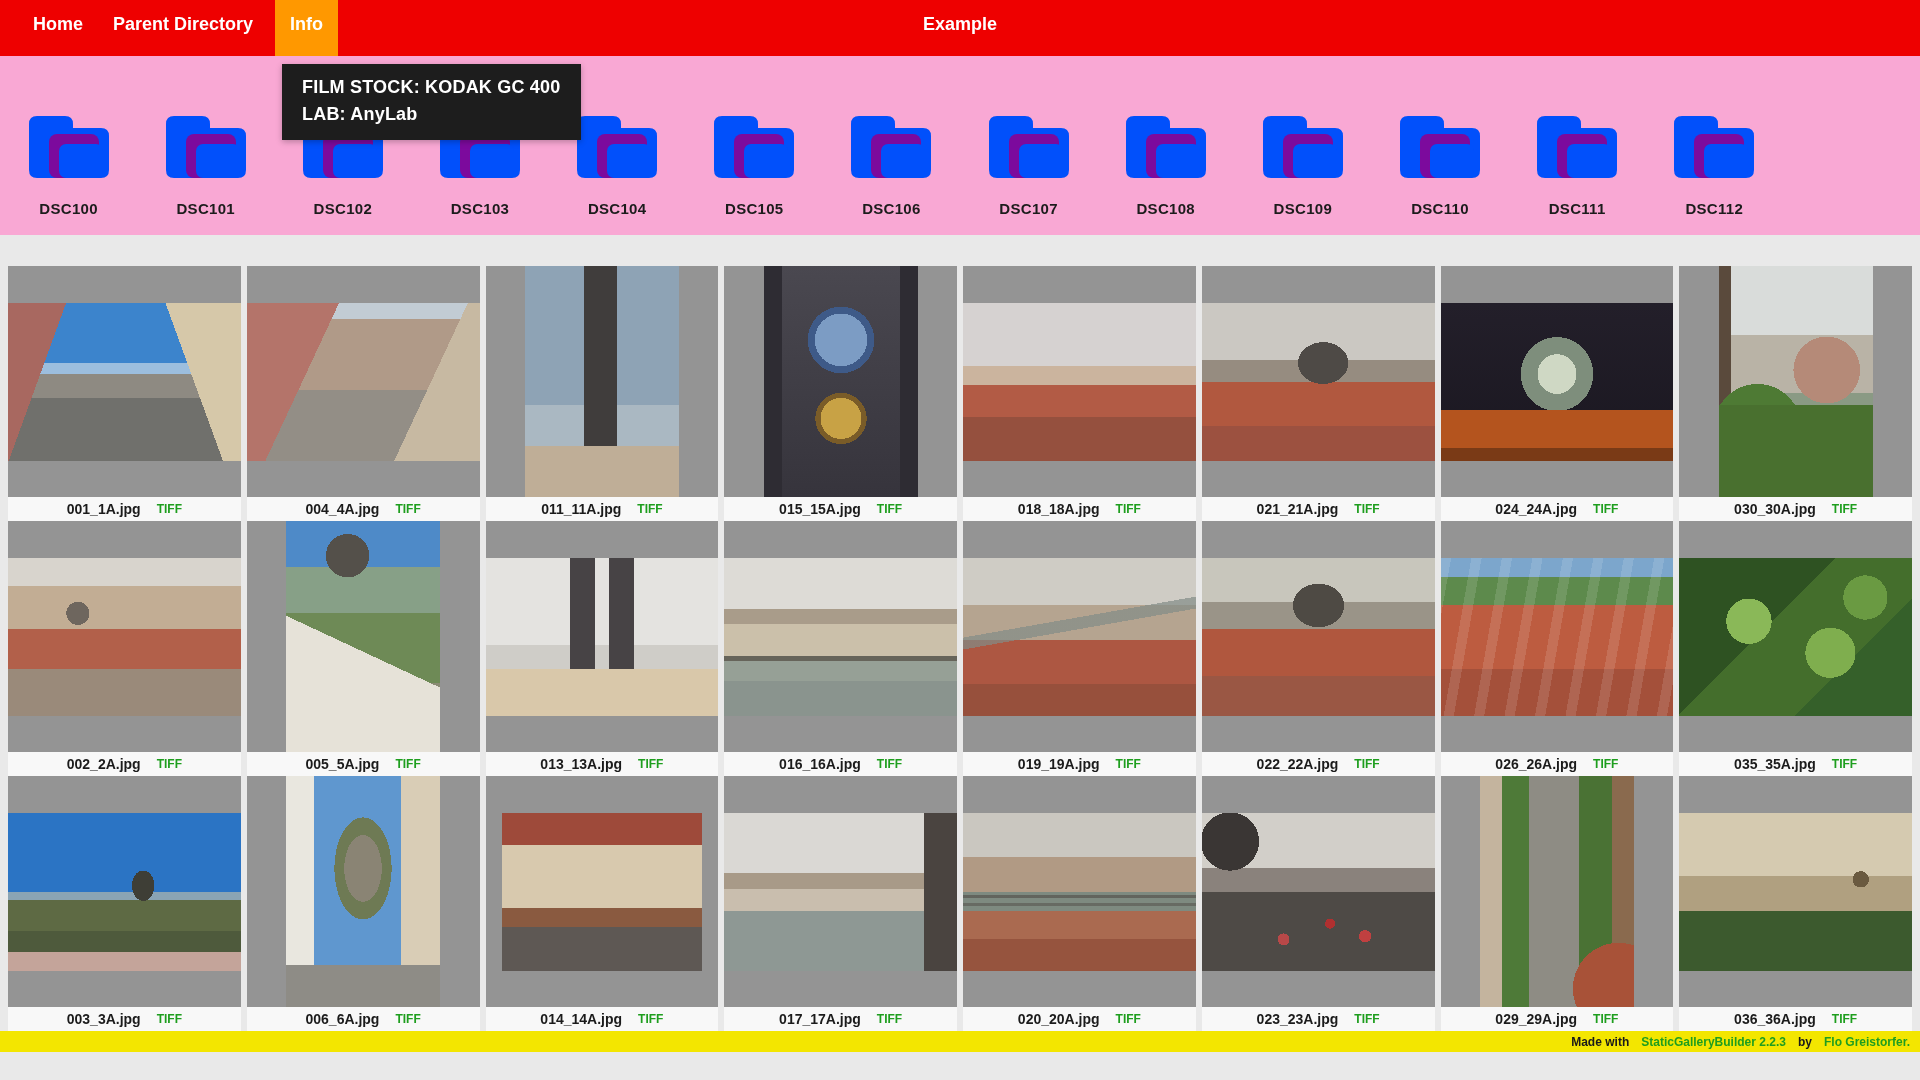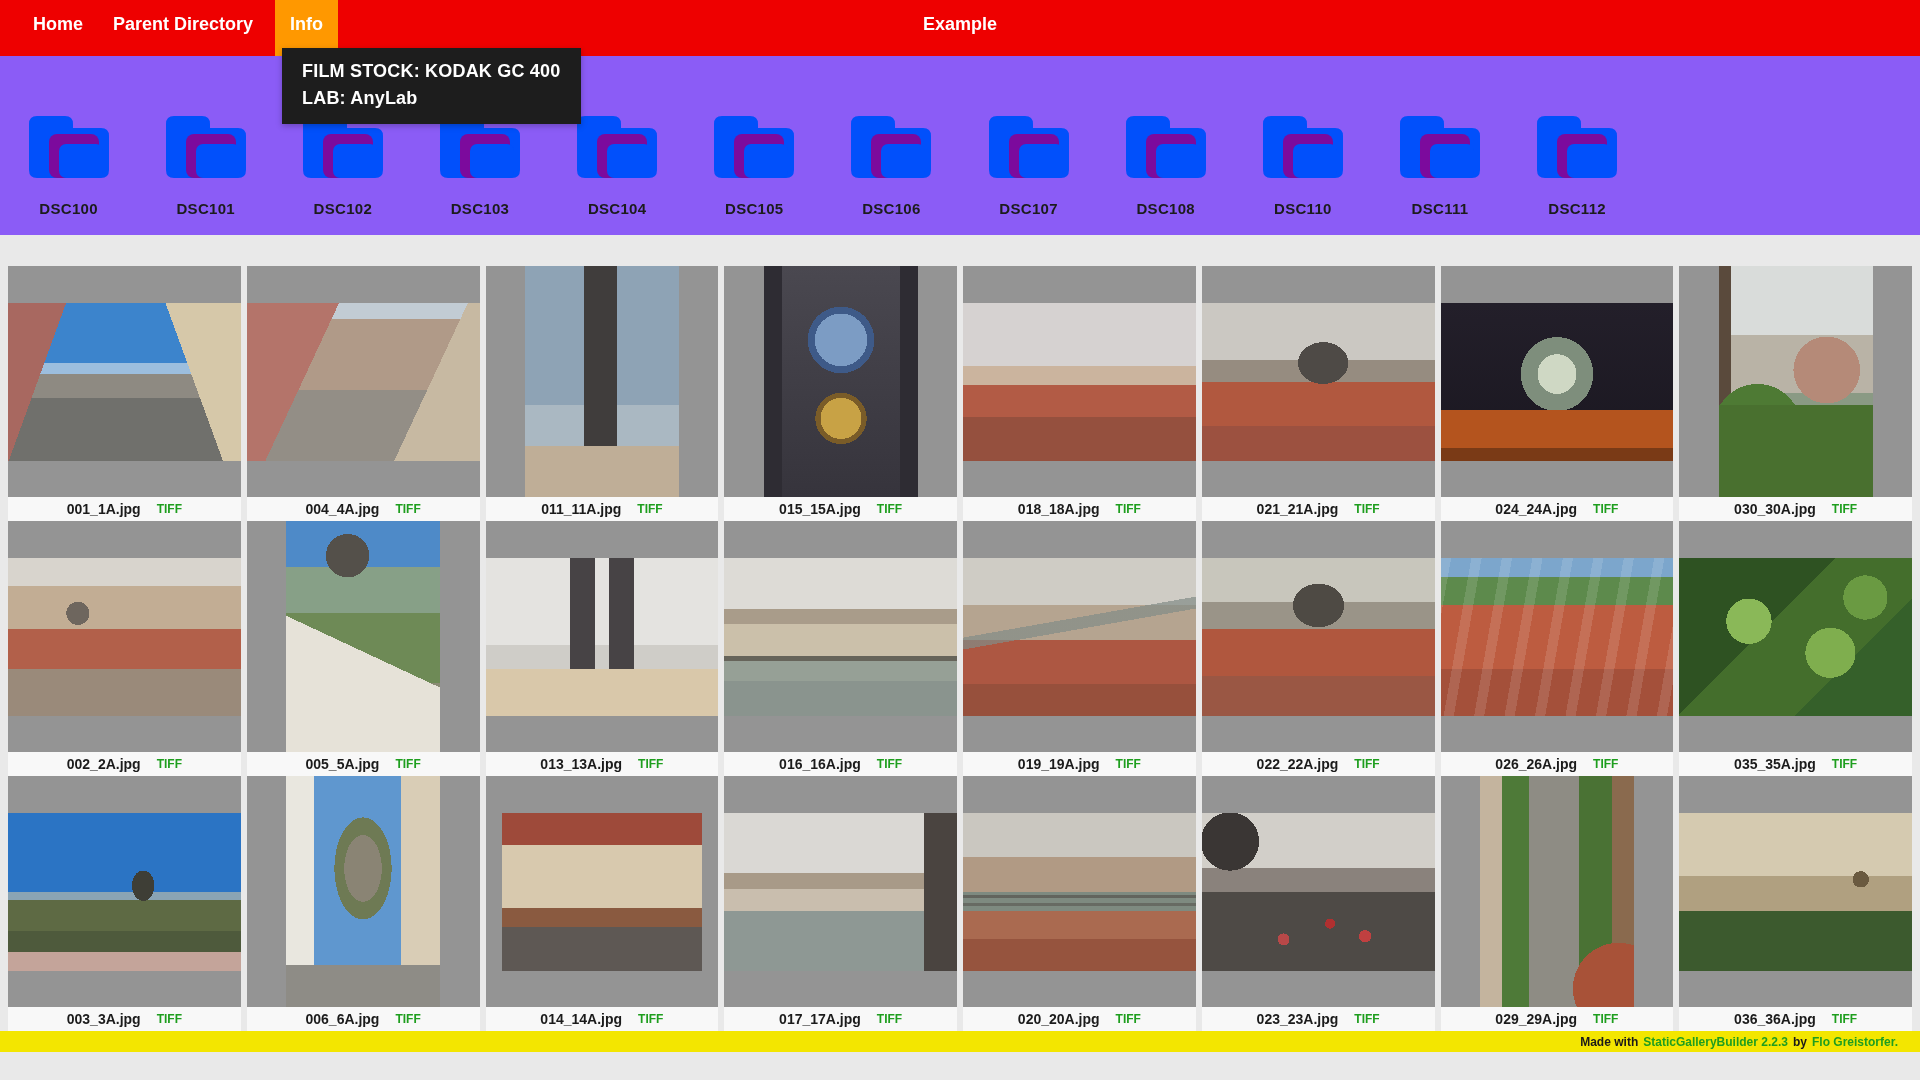--- a/index.html
+++ b/index.html
@@ -12,26 +12,26 @@
   body{font-family:"Liberation Sans",sans-serif;background:#e9e9e9;}
 
   
   .topnav{position:relative;height:56px;background:var(--nav-bg);display:flex;align-items:stretch;padding-left:18px;}
   .nav-links{display:flex;align-items:stretch;}
   .nav-link{display:block;line-height:48px;padding:0 15px;color:#fff;font-weight:bold;font-size:18px;text-decoration:none;cursor:pointer;}
   .nav-link.active{background:var(--nav-active);margin-left:7px;}
   .nav-title{position:absolute;left:50%;top:0;transform:translateX(-50%);line-height:48px;color:#fff;font-weight:bold;font-size:18px;}
 
   
-  .tooltip{position:absolute;left:282px;top:48px;z-index:20;background:var(--tip-bg);color:#fff;
+  .tooltip{position:absolute;left:282px;top:64px;z-index:20;background:var(--tip-bg);color:#fff;
     padding:10px 20px 12px 20px;white-space:nowrap;box-shadow:0 2px 6px rgba(0,0,0,.25);}
   .tip-line{font-size:18px;line-height:27px;font-weight:600;letter-spacing:.2px;}
 
   
-  .folderbar{height:179px;background:#8b5cf6;display:grid;grid-template-columns:repeat(14,1fr);padding-top:60px;}
+  .folderbar{height:179px;background:#f9a8d4;display:grid;grid-template-columns:repeat(14,1fr);padding-top:60px;}
   .folder-item{display:flex;flex-direction:column;align-items:center;text-decoration:none;cursor:pointer;}
   .folder-item svg{display:block;}
   .folder-label{margin-top:22px;font-size:15px;font-weight:bold;color:#1c1c1c;letter-spacing:.3px;}
 
   
   .gallery{margin-top:31px;}
   .photo-row{display:grid;grid-template-columns:repeat(8,1fr);column-gap:6px;padding:0 8px;}
   .photo-cell{display:block;text-decoration:none;cursor:pointer;}
   .imgbox{height:231px;background:var(--ph-gray);display:flex;align-items:center;justify-content:center;overflow:hidden;}
   .labelbar{height:24px;background:#f8f8f8;display:flex;align-items:center;justify-content:center;gap:16px;}
@@ -62,21 +62,21 @@
   .ph-003_3A{background:linear-gradient(180deg,rgba(0,0,0,0) 88%,#c4a49a 88%),radial-gradient(ellipse 8% 16% at 58% 46%,#3e3e36 0 60%,rgba(0,0,0,0) 60%),linear-gradient(180deg,#2b74c4 0 50%,#8aa4b4 50% 55%,#5e6a44 55% 75%,#4e5a3c 75%);}
   .ph-006_6A{background:linear-gradient(180deg,rgba(0,0,0,0) 82%,#8e8c86 82%),linear-gradient(90deg,#e9e7df 0 18%,rgba(0,0,0,0) 18% 75%,#d9cdb6 75%),radial-gradient(ellipse 32% 38% at 50% 40%,#8a8474 0 38%,#6e7a54 38% 58%,rgba(0,0,0,0) 58%),linear-gradient(180deg,#5f97cf 0 100%);}
   .ph-014_14A{background:linear-gradient(180deg,rgba(0,0,0,0) 72%,#5e5854 72%),linear-gradient(180deg,#9e4a3a 0 20%,#d8c9ae 20% 60%,#8a5a40 60% 73%,#d8c9ae 73%);}
   .ph-017_17A{background:linear-gradient(270deg,#4a4440 0 14%,rgba(0,0,0,0) 14%),linear-gradient(180deg,#dad8d4 0 38%,#a89a88 38% 48%,#c9beae 48% 62%,#8e9894 62%);}
   .ph-020_20A{background:linear-gradient(180deg,rgba(0,0,0,0) 52%,rgba(80,75,70,.6) 52% 54%,rgba(0,0,0,0) 54% 57%,rgba(80,75,70,.5) 57% 59%,rgba(0,0,0,0) 59%),linear-gradient(180deg,#cac7c0 0 28%,#b19a84 28% 50%,#7e8a80 50% 62%,#aa6a50 62% 80%,#96543e 80%);}
   .ph-023_23A{background:radial-gradient(circle at 12% 18%,#3a3634 0 12%,rgba(0,0,0,0) 12%),radial-gradient(circle at 55% 70%,#b03030 0 3%,rgba(0,0,0,0) 3%),radial-gradient(circle at 70% 78%,#c04040 0 3%,rgba(0,0,0,0) 3%),radial-gradient(circle at 35% 80%,#b84848 0 3%,rgba(0,0,0,0) 3%),linear-gradient(180deg,#d2cfc9 0 35%,#8a827c 35% 50%,#4e4a46 50%);}
   .ph-029_29A{background:radial-gradient(circle at 90% 92%,#a85238 0 18%,rgba(0,0,0,0) 18%),linear-gradient(90deg,#c4b49e 0 14%,#4e7a38 14% 32%,#8e8c84 32% 64%,#4a7234 64% 86%,#8a6a4e 86%);}
   .ph-036_36A{background:linear-gradient(180deg,rgba(0,0,0,0) 62%,#3c5a2e 62%),radial-gradient(circle at 78% 42%,#6a5a40 0 4%,rgba(0,0,0,0) 4%),linear-gradient(180deg,#d5cab0 0 40%,#b0a080 40% 62%,#8a7a5c 62%);}
 
   
-  .footer{height:21px;background:var(--footer-bg);display:flex;align-items:center;justify-content:flex-end;gap:5px;padding-right:22px;}
+  .footer{height:21px;background:var(--footer-bg);display:flex;align-items:center;justify-content:flex-end;gap:12px;padding-right:10px;}
   .footer span{font-size:12px;font-weight:bold;color:#1a1a1a;}
   .footer a{font-size:12px;font-weight:bold;color:var(--footer-green);text-decoration:none;cursor:pointer;}
 </style>
 </head>
 <body>
 
 <div class="page">
 
   <nav class="topnav">
     <div class="nav-links">
@@ -164,20 +164,28 @@
           <rect x="30" y="28" width="44" height="34" rx="7" fill="#0150fb"></rect>
         </svg>
         <span class="folder-label">DSC108</span>
       </a>
       <a class="folder-item">
         <svg viewBox="0 0 80 62" width="80" height="62">
           <path d="M8,0 h28 q8,0 8,8 v4 h28 q8,0 8,8 v34 q0,8 -8,8 H8 q-8,0 -8,-8 V8 q0,-8 8,-8 z" fill="#0150fb"></path>
           <rect x="20" y="18" width="50" height="44" rx="8" fill="#7c0a9d"></rect>
           <rect x="30" y="28" width="44" height="34" rx="7" fill="#0150fb"></rect>
         </svg>
+        <span class="folder-label">DSC109</span>
+      </a>
+      <a class="folder-item">
+        <svg viewBox="0 0 80 62" width="80" height="62">
+          <path d="M8,0 h28 q8,0 8,8 v4 h28 q8,0 8,8 v34 q0,8 -8,8 H8 q-8,0 -8,-8 V8 q0,-8 8,-8 z" fill="#0150fb"></path>
+          <rect x="20" y="18" width="50" height="44" rx="8" fill="#7c0a9d"></rect>
+          <rect x="30" y="28" width="44" height="34" rx="7" fill="#0150fb"></rect>
+        </svg>
         <span class="folder-label">DSC110</span>
       </a>
       <a class="folder-item">
         <svg viewBox="0 0 80 62" width="80" height="62">
           <path d="M8,0 h28 q8,0 8,8 v4 h28 q8,0 8,8 v34 q0,8 -8,8 H8 q-8,0 -8,-8 V8 q0,-8 8,-8 z" fill="#0150fb"></path>
           <rect x="20" y="18" width="50" height="44" rx="8" fill="#7c0a9d"></rect>
           <rect x="30" y="28" width="44" height="34" rx="7" fill="#0150fb"></rect>
         </svg>
         <span class="folder-label">DSC111</span>
       </a>

